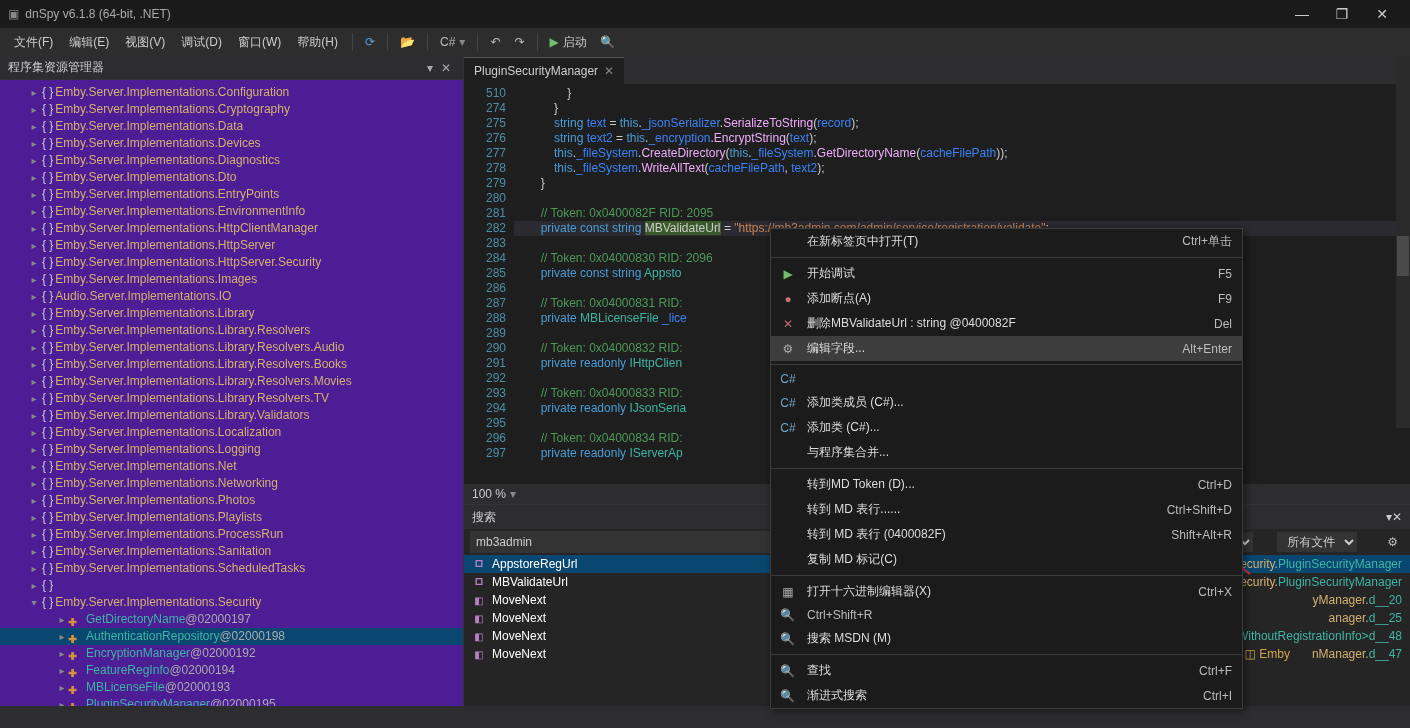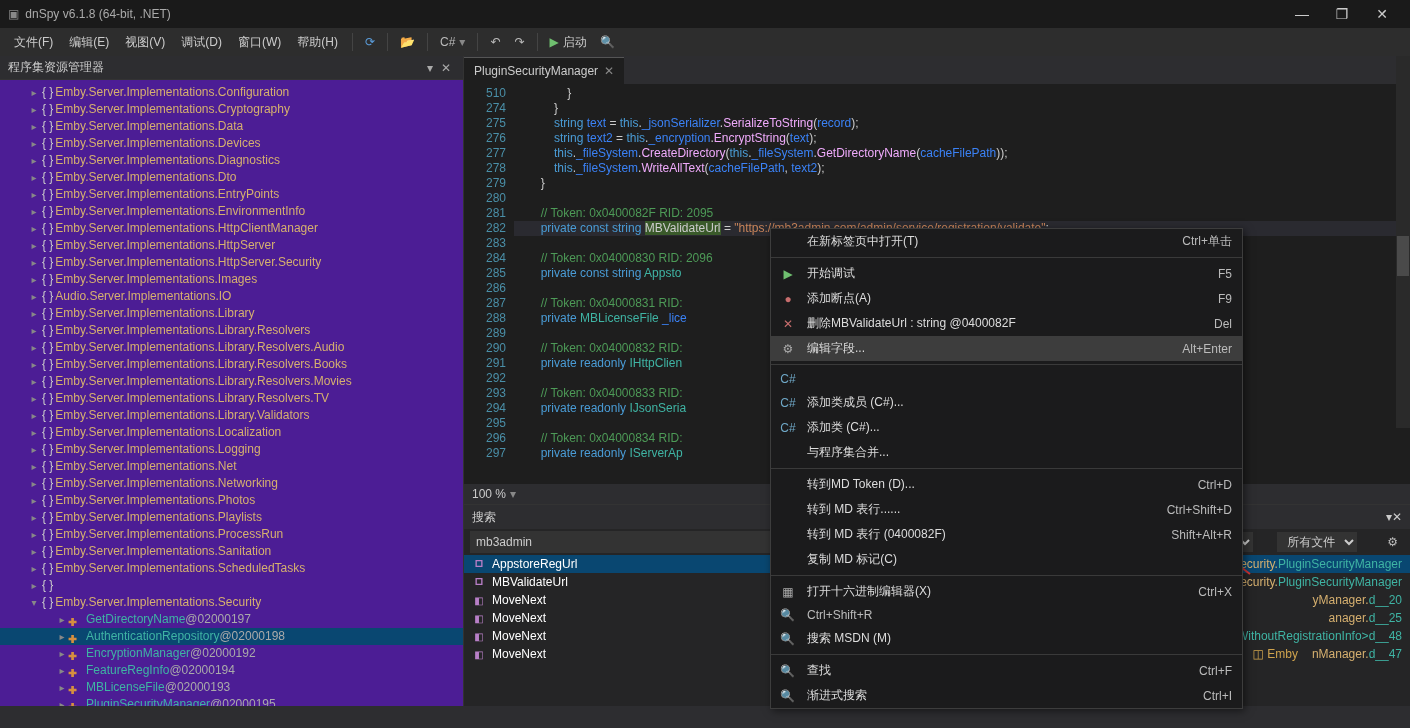--- a/index.html
+++ b/index.html
@@ -389,21 +389,21 @@
             <span class="res-path">anager.<span class="sec"><updateregistrationstatus>d__25</updateregistrationstatus></span></span>
           </div>
           <div class="res-row">
             <span class="res-ico" style="color:#b87fc7">◧</span>
             <span class="res-name">MoveNext</span>
             <span class="res-path"><span class="sec">ePackagesWithoutRegistrationInfo&gt;d__48</span></span>
           </div>
           <div class="res-row">
             <span class="res-ico" style="color:#b87fc7">◧</span>
             <span class="res-name">MoveNext</span>
-            <span class="res-path"><span style="color:#cfa34d;margin-right:14px">◫ Emby</span>nManager.<span class="sec"><getavailablepackages>d__47</getavailablepackages></span></span>
+            <span class="res-path"><span style="color:#cfa34d;margin-right:22px">◫ Emby</span>nManager.<span class="sec"><getavailablepackages>d__47</getavailablepackages></span></span>
           </div>
         </div>
     </div>
   </div>
 </div>
 
 <div class="status-bar"></div>
 
 <div class="scrollbar">
   <div class="scroll-thumb" style="top:180px;height:40px"></div>

